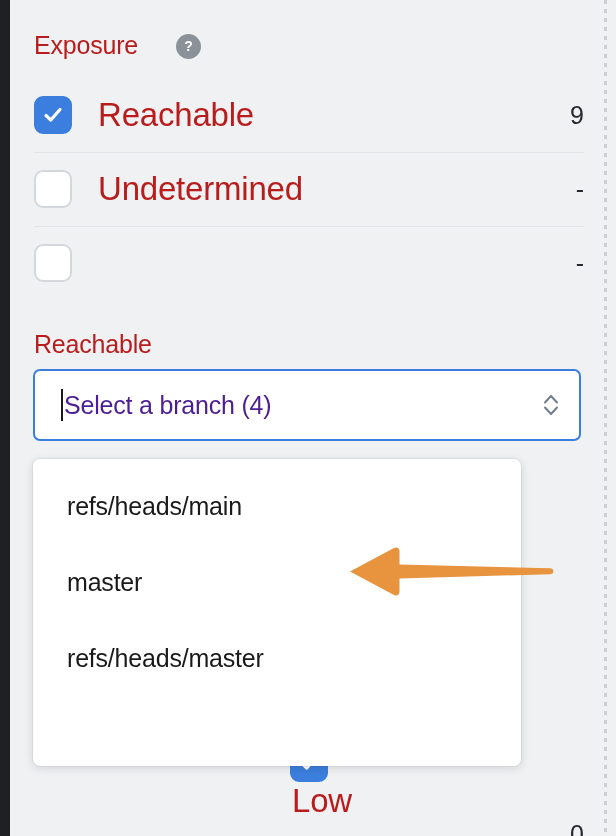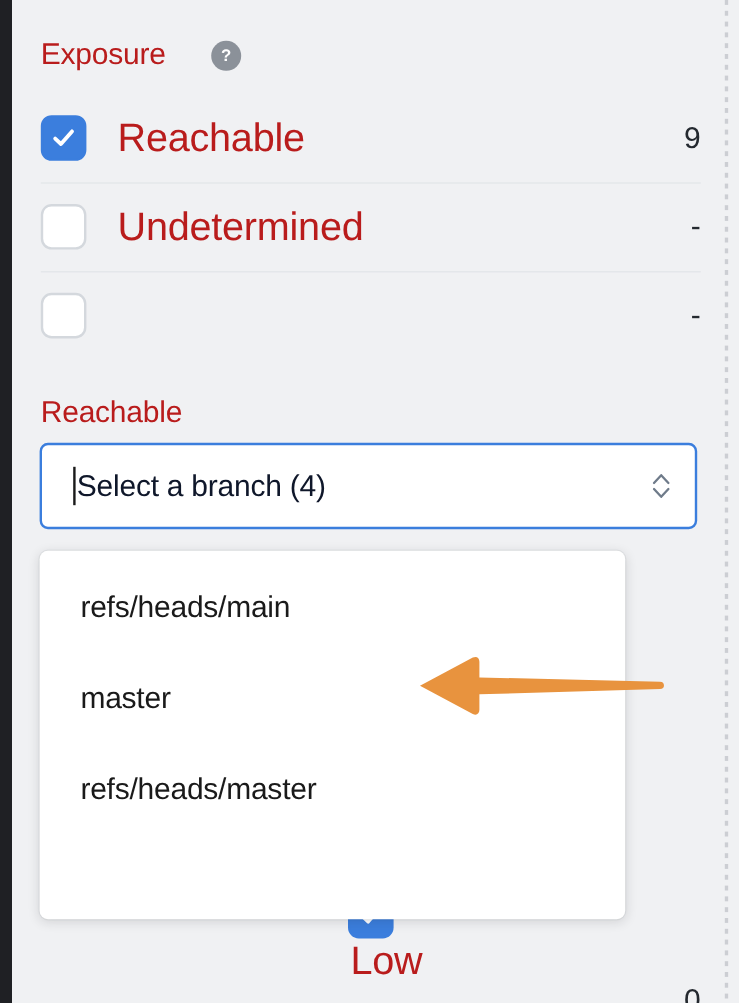--- a/index.html
+++ b/index.html
@@ -177,21 +177,21 @@
   }
   .caret {
     width: 2px;
     height: 32px;
     background: #1a1a1a;
     flex: 0 0 auto;
     margin-right: 1px;
   }
   .select-placeholder {
     font-size: 25px;
-    color: #0f172a;
+    color: #4c1d95;
     letter-spacing: -0.2px;
     white-space: nowrap;
     flex: 1 1 auto;
   }
   .chevrons {
     flex: 0 0 auto;
     width: 20px;
     height: 30px;
     display: block;
     cursor: pointer;

